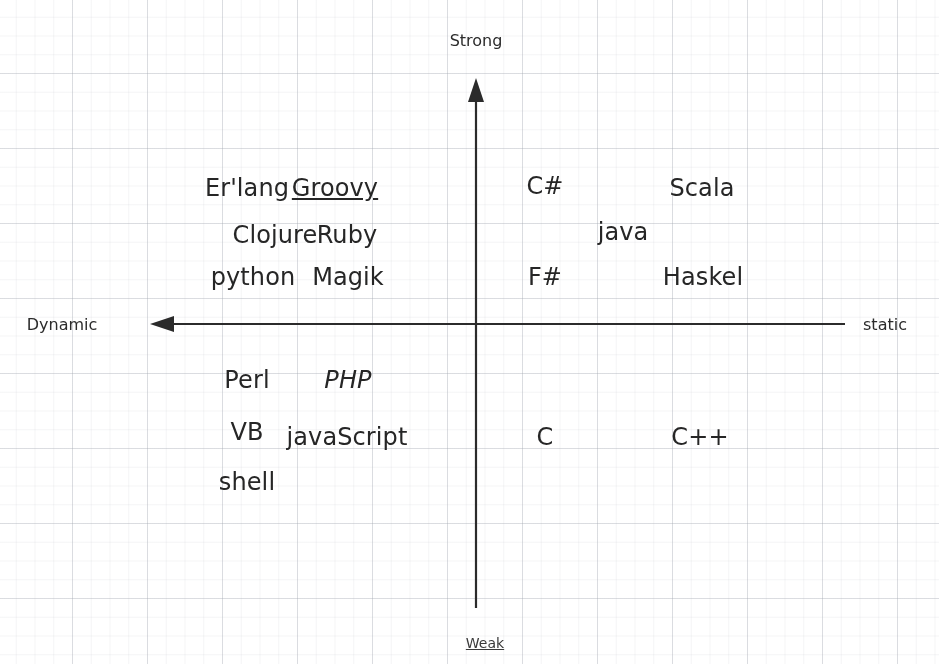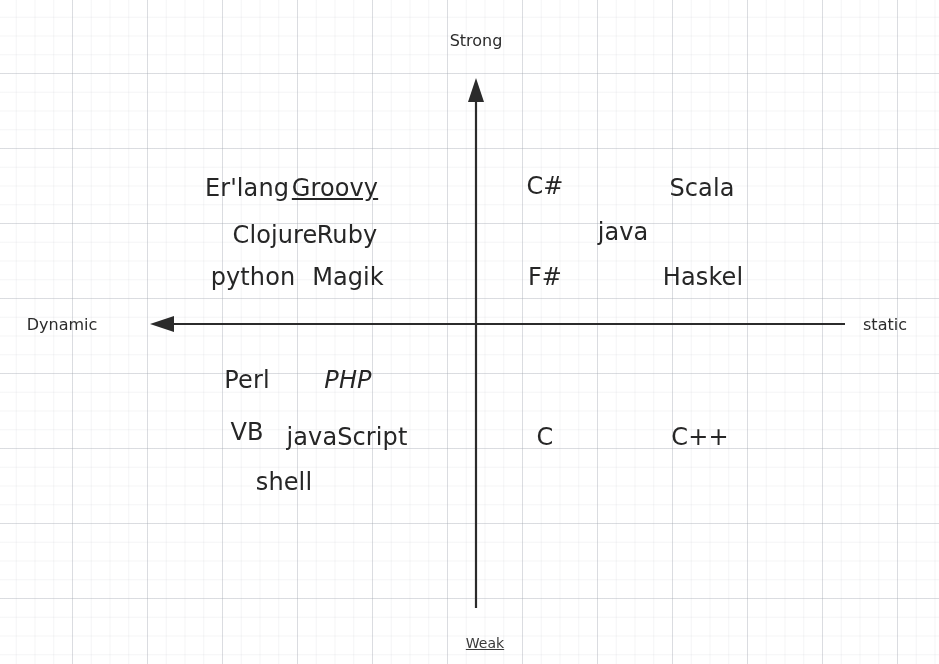--- a/index.html
+++ b/index.html
@@ -97,18 +97,18 @@
   <div class="node" style="left:545px; top:186px;">C#</div>
   <div class="node" style="left:702px; top:188px;">Scala</div>
   <div class="node" style="left:623px; top:232px;">java</div>
   <div class="node" style="left:545px; top:277px;">F#</div>
   <div class="node" style="left:703px; top:277px;">Haskel</div>
 
   <div class="node" style="left:247px; top:380px;">Perl</div>
   <div class="node" style="left:348px; top:380px;font-style:italic;">PHP</div>
   <div class="node" style="left:247px; top:420px;margin-top:12px;">VB</div>
   <div class="node" style="left:347px; top:437px;">javaScript</div>
-  <div class="node" style="left:247px; top:482px;margin-left:37px;">shell</div>
+  <div class="node" style="left:247px; top:482px;">shell</div>
 
   <div class="node" style="left:545px; top:437px;">C</div>
   <div class="node" style="left:700px; top:437px;">C++</div>
 
 </div>
 
 </body></html>

